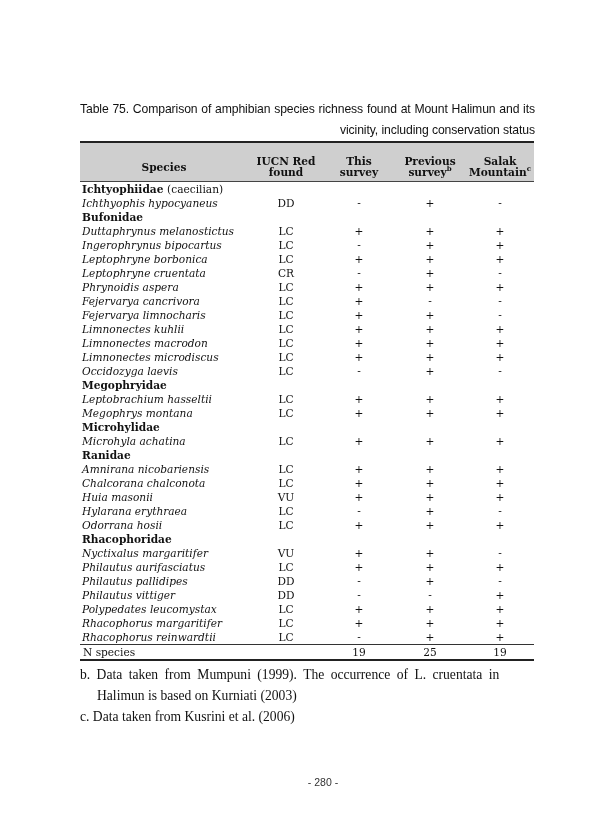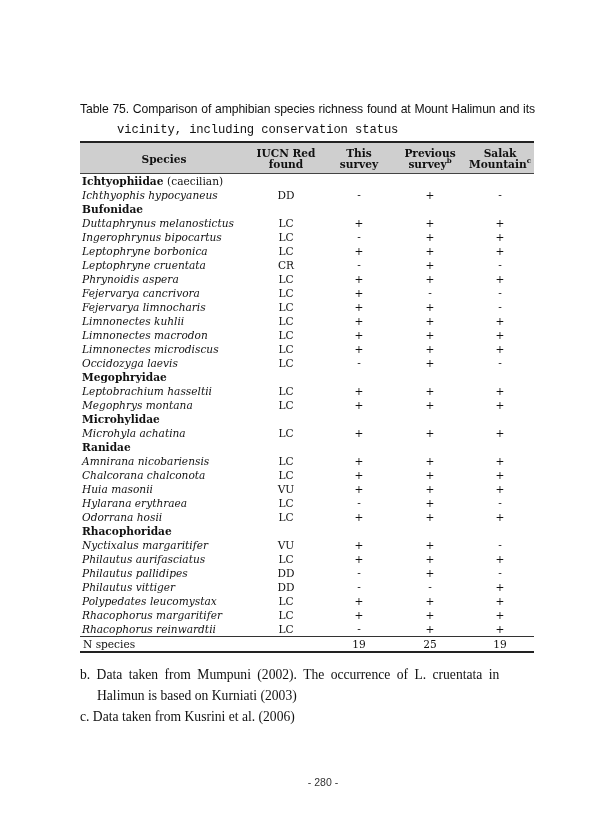--- a/index.html
+++ b/index.html
@@ -2,32 +2,32 @@
 <html><head>
 <meta charset="utf-8">
 <style>
   html, body { margin: 0; padding: 0; background: #ffffff; }
   body { width: 614px; height: 840px; position: relative; overflow: hidden; color: #111; }
   .caption {
     position: absolute; left: 80px; top: 99px; width: 455px;
     font-family: "Liberation Sans", sans-serif; font-size: 12.2px; line-height: 21px;
     text-align: justify; letter-spacing: -0.1px;
   }
-  .caption .line2 { display: block; padding-left: 37px; text-align: left; font-family: Liberation Mono, monospace; }
+  .caption .line2 { display: block; padding-left: 37px; text-align: right; }
   .caption .line1 { display: block; text-align: justify; text-align-last: justify; }
   table.tbl {
     position: absolute; left: 80px; top: 141px; width: 454px;
     border-collapse: collapse;
     font-family: "DejaVu Serif", serif; font-size: 10.6px;
   }
   table.tbl thead tr { background: #cfcfcf; }
   table.tbl thead th {
     font-weight: bold; font-size: 10.6px; line-height: 11px;
     border-top: 2px solid #222; border-bottom: 1px solid #444;
-    padding: 5px 2px 3px 2px; text-align: center; vertical-align: middle;
+    padding: 13px 2px 3px 2px; text-align: center; vertical-align: middle;
   }
   table.tbl td { padding: 0 2px; height: 14px; line-height: 14px; vertical-align: middle; white-space: nowrap; }
   td.sp { text-align: left; padding-left: 3px; font-style: italic; }
   td.fam { font-weight: bold; font-style: normal; text-align: left; padding-left: 3px; }
   td.fam .note { font-weight: normal; }
   td.c { text-align: center; }
   tr.total td { border-top: 1px solid #333; border-bottom: 2px solid #222; height: 14px; }
   tr.total td.lbl { font-style: normal; padding-left: 3px; }
   col.c1 { width: 168px; } col.c2 { width: 76px; } col.c3 { width: 70px; } col.c4 { width: 72px; } col.c5 { width: 68px; }
   sup { font-size: 7px; vertical-align: super; line-height: 0; }
@@ -283,19 +283,19 @@
       <td class="c"></td>
       <td class="c">19</td>
       <td class="c">25</td>
       <td class="c">19</td>
     </tr>
   </tfoot>
 </table>
 
 <div class="footnotes">
   <span class="fn fn-b">
-    <span>b. Data taken from Mumpuni (2002). The occurrence of L. cruentata in</span>
+    <span>b. Data taken from Mumpuni (1999). The occurrence of L. cruentata in</span>
     <span class="cont">Halimun is based on Kurniati (2003)</span>
   </span>
   <span class="fn">c. Data taken from Kusrini et al. (2006)</span>
 </div>
 
 <div class="pagenum">- 280 -</div>
 
 </body></html>

